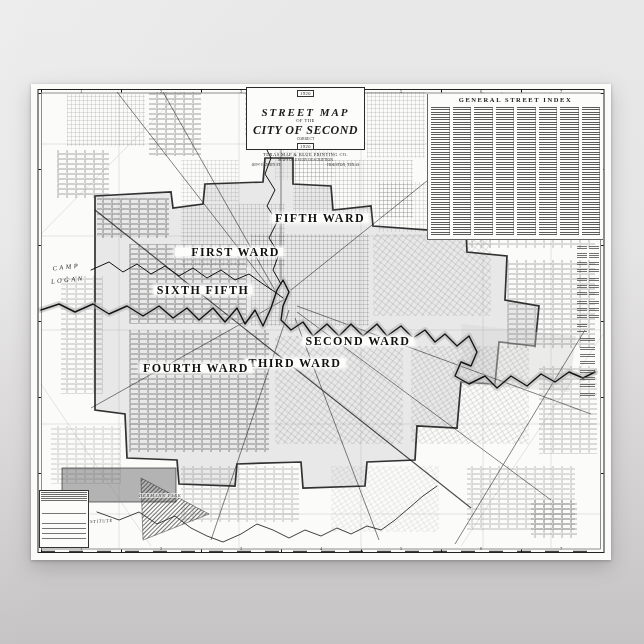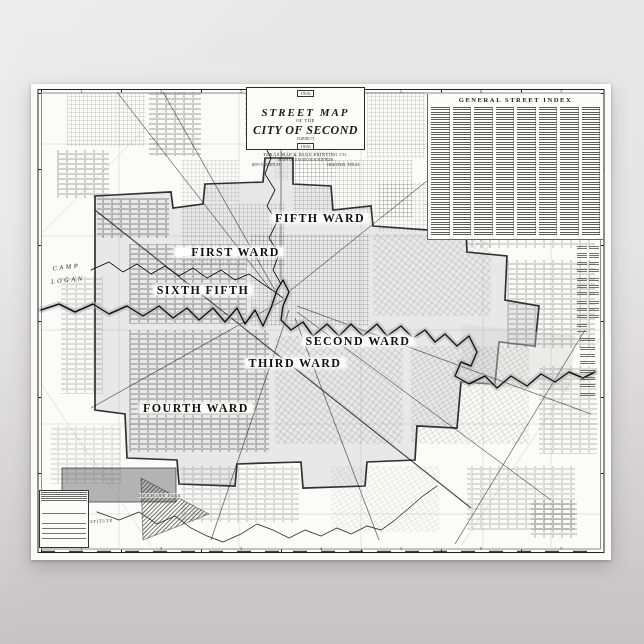--- a/index.html
+++ b/index.html
@@ -248,21 +248,21 @@
         <div class="idx-col"></div>
         <div class="idx-col"></div>
       </div>
   </div>
 
   <div class="ward-label" style="left:289px;top:134px;">FIFTH WARD</div>
   <div class="ward-label" style="left:198px;top:168px;padding-left:16px;">FIRST WARD</div>
   <div class="ward-label" style="left:172px;top:206px;">SIXTH FIFTH</div>
   <div class="ward-label" style="left:327px;top:257px;">SECOND WARD</div>
   <div class="ward-label" style="left:264px;top:279px;">THIRD WARD</div>
-  <div class="ward-label" style="left:165px;top:284px;margin-top:40px;">FOURTH WARD</div>
+  <div class="ward-label" style="left:165px;top:284px;">FOURTH WARD</div>
 
   <div class="camp-logan">
     <div>CAMP</div>
     <div>LOGAN</div>
   </div>
 
   <div class="tiny-label label-park">HERMANN PARK</div>
   <div class="tiny-label label-rice">RICE INSTITUTE</div>
 
   <div class="inset">

